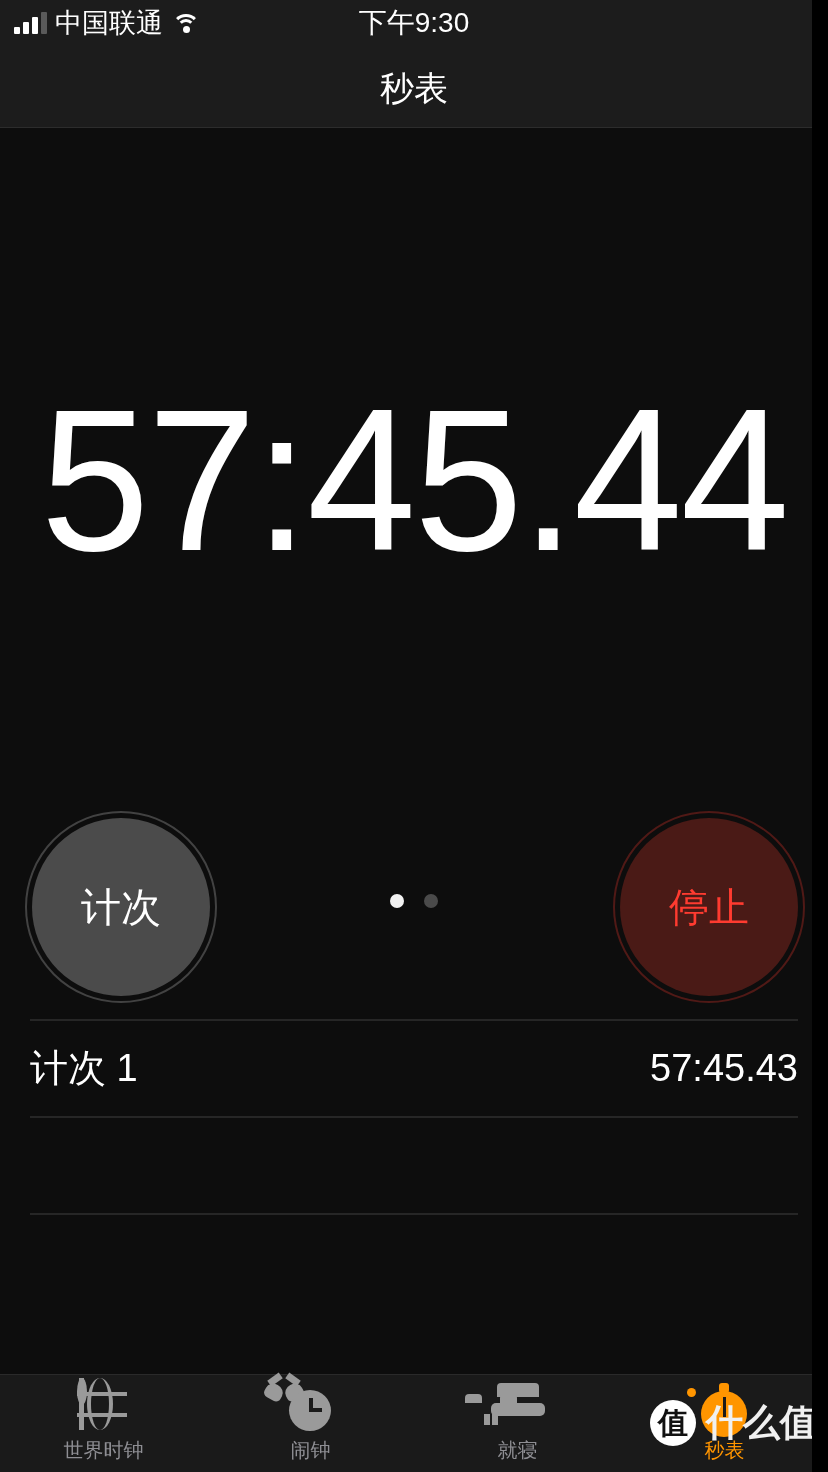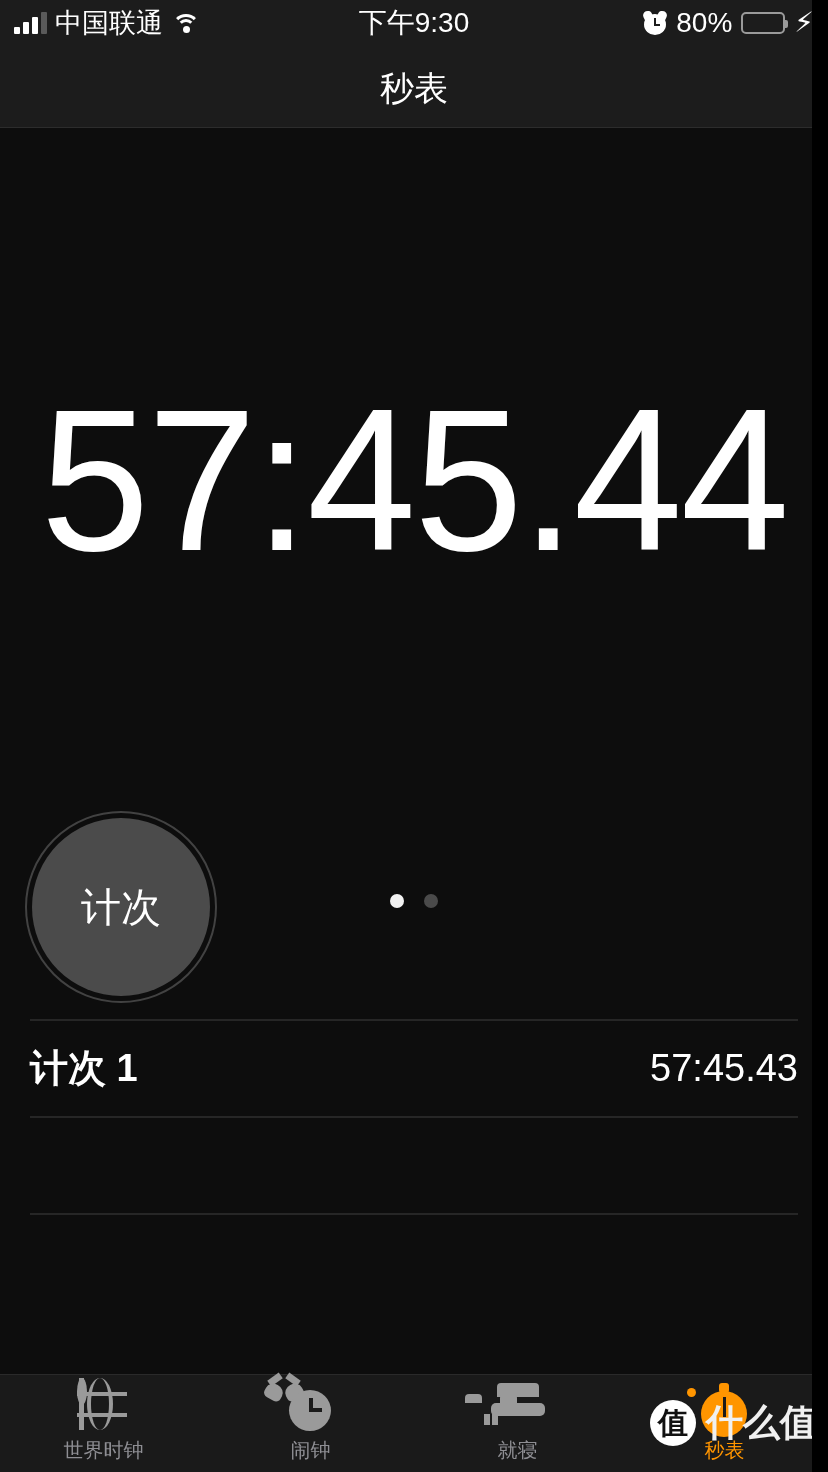--- a/index.html
+++ b/index.html
@@ -145,21 +145,21 @@
   }
   .lap-row {
     position:relative;
     height:97px;
     margin-left:30px;
     margin-right:30px;
     border-top:2px solid #262626;
     display:flex; align-items:center; justify-content:space-between;
     color:#fff;
   }
-  .lap-row .lap-label { font-size:38px; font-weight:700; }
+  .lap-row .lap-label { font-size:38px; font-weight:400; }
   .lap-row .lap-time  { font-size:38px; font-weight:400; letter-spacing:0px;margin-left:48px; }
   .lap-row.empty { border-top:2px solid #262626; }
 
   
   #tab-bar {
     position:absolute; bottom:0; left:0; width:828px; height:98px;
     background:#1a1a1a;
     border-top:1px solid #2a2a2a;
     display:flex;
   }
@@ -261,48 +261,38 @@
           <i></i>
         </span>
       <span class="carrier">中国联通</span>
       <span class="wifi-icon">
         <span class="w1"></span>
           <span class="w2"></span>
           <span class="w3"></span>
       </span>
     </div>
     <div class="sb-center">下午9:30</div>
-    <div class="sb-right">
-      <span class="alarm-icon">
-        <span class="bell-l"></span>
-          <span class="bell-r"></span>
-        <span class="body"></span>
-          <span class="hand-v"></span>
-          <span class="hand-h"></span>
-      </span>
-      <span class="battery-pct">80%</span>
-      <span class="battery">
-        <span class="fill" style="width:80%"></span><span class="nub"></span>
-      </span>
-      <span class="bolt-icon">⚡</span>
-    </div>
   </div>
 
   <div id="nav-bar">
     <div id="nav-title">秒表</div>
   </div>
 
   <div id="timer-area">
     <div id="timer-display">57:45.44</div>
   </div>
 
   <div id="button-row">
     <div class="round-btn" id="lap-button">
       <span class="ring"></span>
       <span>计次</span>
+    </div>
+    <div class="round-btn" id="stop-button">
+      <span class="ring"></span>
+      <span>停止</span>
     </div>
     <div id="page-dots">
       <span class="dot active"></span>
       <span class="dot"></span>
     </div>
   </div>
 
   <div id="lap-list">
     <div class="lap-row">
       <span class="lap-label">计次 1</span>

